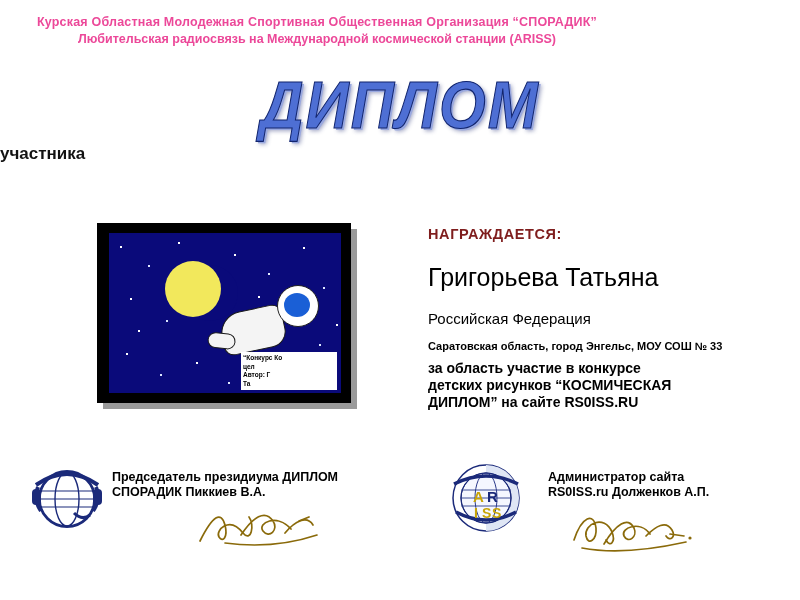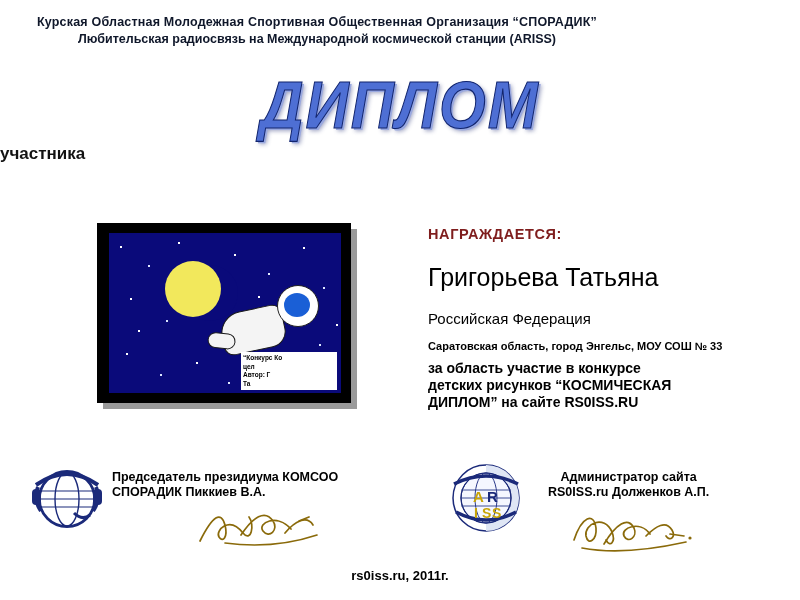--- a/index.html
+++ b/index.html
@@ -20,21 +20,21 @@
     box-sizing: border-box;
   }
 
   
   .header {
     position: absolute;
     top: 14px;
     left: 0;
     width: 634px;
     text-align: center;
-    color: #0f172a;
+    color: #ec4899;
     font-size: 12.5px;
     font-weight: bold;
     line-height: 17px;
     letter-spacing: 0.2px;
   }
   .header .line2 { letter-spacing: 0px; }
 
   
   .title {
     position: absolute;
@@ -271,21 +271,20 @@
     height: 72px;
   }
   .sig-right-text {
     position: absolute;
     left: 548px;
     top: 470px;
     font-size: 12.5px;
     font-weight: bold;
     line-height: 15px;
     color: #000;
-    text-align: center;
   }
   .sig-right-scrawl {
     position: absolute;
     left: 570px;
     top: 500px;
     width: 130px;
     height: 60px;
   }
 
   .footer {
@@ -348,21 +347,21 @@
       <line x1="10" y1="38" x2="64" y2="38" stroke="#1b2a7a" stroke-width="1.2"></line>
       <path d="M8 26 q-5 12 3 24" fill="none" stroke="#1b2a7a" stroke-width="4"></path>
       <path d="M66 26 q5 12 -3 24" fill="none" stroke="#1b2a7a" stroke-width="4"></path>
       <rect x="2" y="28" width="9" height="16" rx="4" fill="#1b2a7a"></rect>
       <rect x="63" y="28" width="9" height="16" rx="4" fill="#1b2a7a"></rect>
       <path d="M6 24 q31 -22 62 0" fill="none" stroke="#1b2a7a" stroke-width="4"></path>
       <path d="M44 52 q8 8 16 2" fill="none" stroke="#1b2a7a" stroke-width="3"></path>
     </svg>
   </div>
   <div class="sig-left-text">
-    <div>Председатель президиума КОМСОО</div>
+    <div>Председатель президиума ДИПЛОМ</div>
     <div>СПОРАДИК Пиккиев В.А.</div>
   </div>
   <div class="sig-left-scrawl">
     <svg viewBox="0 0 130 60" width="130" height="60">
       <g fill="none" stroke="#8a6a0a" stroke-width="1.7" stroke-linecap="round">
         <path d="M5 46 C18 20, 26 16, 30 30 C33 42, 28 48, 24 42 C20 36, 34 20, 48 38 C56 48, 60 30, 54 22"></path>
         <path d="M46 40 C58 22, 70 14, 78 26 C84 35, 74 44, 68 36 C62 28, 82 18, 96 34"></path>
         <path d="M90 38 C100 26, 112 20, 118 30"></path>
         <path d="M30 48 C60 52, 92 50, 122 40"></path>
         <path d="M104 26 l10 -4"></path>
@@ -399,14 +398,13 @@
         <path d="M4 40 C12 16, 24 12, 26 28 C27 40, 18 46, 16 36 C14 24, 34 14, 42 32 C46 42, 40 48, 36 40"></path>
         <path d="M34 44 C46 24, 58 16, 64 28 C68 37, 58 44, 54 36 C50 28, 70 20, 80 34"></path>
         <path d="M76 36 C86 26, 96 20, 102 30 C106 37, 100 42, 96 36"></path>
         <path d="M100 34 l14 2"></path>
         <circle cx="120" cy="38" r="1.6" fill="#8a6a0a" stroke="none"></circle>
         <path d="M12 48 C44 54, 80 50, 116 42"></path>
       </g>
     </svg>
   </div>
 
-  <div class="footer">rs0iss.ru, 2011г.</div>
 </div>
 
 </body></html>

